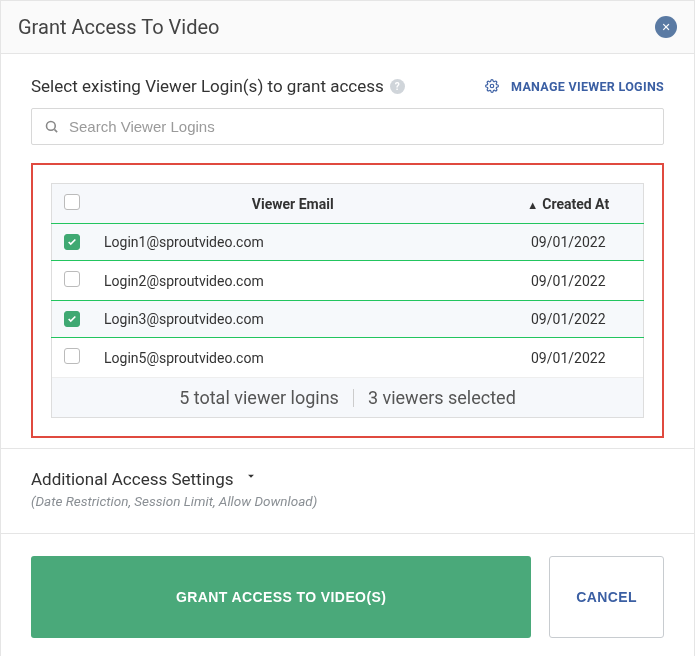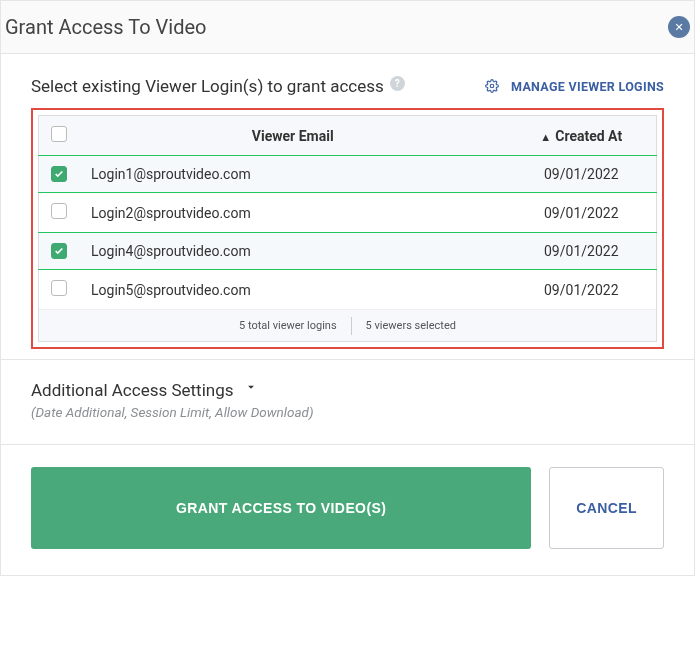--- a/index.html
+++ b/index.html
@@ -12,21 +12,21 @@
   }
   .modal {
     width: 695px;
     background: #fff;
     border: 1px solid #e5e5e5;
   }
   .modal-header {
     display: flex;
     align-items: center;
     justify-content: space-between;
-    padding: 14px 4px;
+    padding: 14px 17px;
     border-bottom: 1px solid #e5e5e5;
     background: #fafafa;
   }
   .modal-title {
     font-size: 20px;
     font-weight: 400;
     color: #444;
   }
   .close-btn {
     width: 22px; height: 22px;
@@ -44,21 +44,21 @@
   .select-row {
     display: flex;
     align-items: center;
     justify-content: space-between;
     margin-bottom: 12px;
   }
   .select-label {
     font-size: 17px;
     color: #333;
     display: flex;
-    align-items: flex-start;
+    align-items: center;
     gap: 6px;
   }
   .help-icon {
     width: 15px; height: 15px;
     border-radius: 50%;
     background: #d0d5da;
     color: #fff;
     font-size: 10px;
     display: inline-flex; align-items: center; justify-content: center;
     font-weight: bold;
@@ -90,21 +90,21 @@
     font-size: 15px;
     flex: 1;
     color: #333;
     background: transparent;
   }
   .search-box input::placeholder { color: #9a9a9a; }
   .search-icon { color: #888; }
 
   .table-wrap {
     border: 2px solid #e04a3f;
-    padding: 5px;
+    padding: 18px;
   }
   .table {
     width: 100%;
     border: 1px solid #ddd;
     border-collapse: collapse;
   }
   .thead {
     background: #f6f8fb;
   }
   .th, .td {
@@ -133,21 +133,21 @@
   }
   .checkbox.checked svg { width: 10px; height: 10px; fill:#fff; }
 
   .table-footer {
     display:flex;
     justify-content:center;
     align-items:center;
     gap: 0;
     background:#f6f8fb;
     border-top:1px solid #eee;
-    font-size: 11px;
+    font-size: 18px;
     color:#555;
   }
   .table-footer .seg {
     padding: 9px 14px;
   }
   .table-footer .sep {
     width:1px; height: 18px; background:#ccc;
   }
 
   .settings-section {
@@ -219,20 +219,27 @@
       </div>
       <div class="manage-link">
         <svg class="gear-icon" viewBox="0 0 24 24" fill="none" stroke="currentColor" stroke-width="2">
           <circle cx="12" cy="12" r="3"></circle>
           <path d="M19.4 15a1.65 1.65 0 0 0 .33 1.82l.06.06a2 2 0 1 1-2.83 2.83l-.06-.06a1.65 1.65 0 0 0-1.82-.33 1.65 1.65 0 0 0-1 1.51V21a2 2 0 0 1-4 0v-.09a1.65 1.65 0 0 0-1-1.51 1.65 1.65 0 0 0-1.82.33l-.06.06a2 2 0 1 1-2.83-2.83l.06-.06a1.65 1.65 0 0 0 .33-1.82 1.65 1.65 0 0 0-1.51-1H3a2 2 0 0 1 0-4h.09a1.65 1.65 0 0 0 1.51-1 1.65 1.65 0 0 0-.33-1.82l-.06-.06a2 2 0 1 1 2.83-2.83l.06.06a1.65 1.65 0 0 0 1.82.33h0a1.65 1.65 0 0 0 1-1.51V3a2 2 0 0 1 4 0v.09a1.65 1.65 0 0 0 1 1.51h0a1.65 1.65 0 0 0 1.82-.33l.06-.06a2 2 0 1 1 2.83 2.83l-.06.06a1.65 1.65 0 0 0-.33 1.82v0a1.65 1.65 0 0 0 1.51 1H21a2 2 0 0 1 0 4h-.09a1.65 1.65 0 0 0-1.51 1z"></path>
         </svg>
         <span>MANAGE VIEWER LOGINS</span>
       </div>
     </div>
 
+    <div class="search-box">
+      <svg class="search-icon" width="15" height="15" viewBox="0 0 24 24" fill="none" stroke="currentColor" stroke-width="2.5">
+        <circle cx="11" cy="11" r="7"></circle>
+          <line x1="21" y1="21" x2="16.65" y2="16.65"></line>
+      </svg>
+      <input type="text" placeholder="Search Viewer Logins" style="">
+    </div>
 
     <div class="table-wrap">
       <table class="table">
         <thead class="thead">
           <tr>
             <th class="th col-check">
               <span class="checkbox"></span>
             </th>
             <th class="th">Viewer Email</th>
             <th class="th col-date">
@@ -254,53 +261,53 @@
               <td class="td col-check"><span class="checkbox"></span></td>
               <td class="td">Login2@sproutvideo.com</td>
               <td class="td col-date">09/01/2022</td>
             </tr>
             <tr class="row sel">
               <td class="td col-check"><span class="checkbox checked">
                   <svg viewBox="0 0 24 24">
                     <path d="M20 6L9 17l-5-5" fill="none" stroke="#fff" stroke-width="4"></path>
                   </svg>
                 </span></td>
-              <td class="td">Login4@sproutvideo.com</td>
+              <td class="td">Login3@sproutvideo.com</td>
               <td class="td col-date">09/01/2022</td>
             </tr>
             <tr class="row">
               <td class="td col-check"><span class="checkbox"></span></td>
               <td class="td">Login5@sproutvideo.com</td>
               <td class="td col-date">09/01/2022</td>
             </tr>
           </tbody>
         <tfoot>
           <tr>
               <td colspan="3" style="padding:0;">
             <div class="table-footer">
               <div class="seg">5 total viewer logins</div>
               <div class="sep"></div>
-              <div class="seg">5 viewers selected</div>
+              <div class="seg">3 viewers selected</div>
             </div>
           </td>
             </tr>
         </tfoot>
       </table>
     </div>
 
   </div>
 
   <div class="settings-section">
     <div class="settings-title">
       <span>Additional Access Settings</span>
       <svg class="chevron" width="14" height="14" viewBox="0 0 24 24" fill="currentColor">
           <path d="M7 10l5 5 5-5z"></path>
         </svg>
     </div>
-    <div class="settings-sub">(Date Additional, Session Limit, Allow Download)</div>
+    <div class="settings-sub">(Date Restriction, Session Limit, Allow Download)</div>
   </div>
 
   <div class="footer">
     <button class="btn-primary">GRANT ACCESS TO VIDEO(S)</button>
     <button class="btn-secondary">CANCEL</button>
   </div>
 
 </div>
 
 </body></html>

